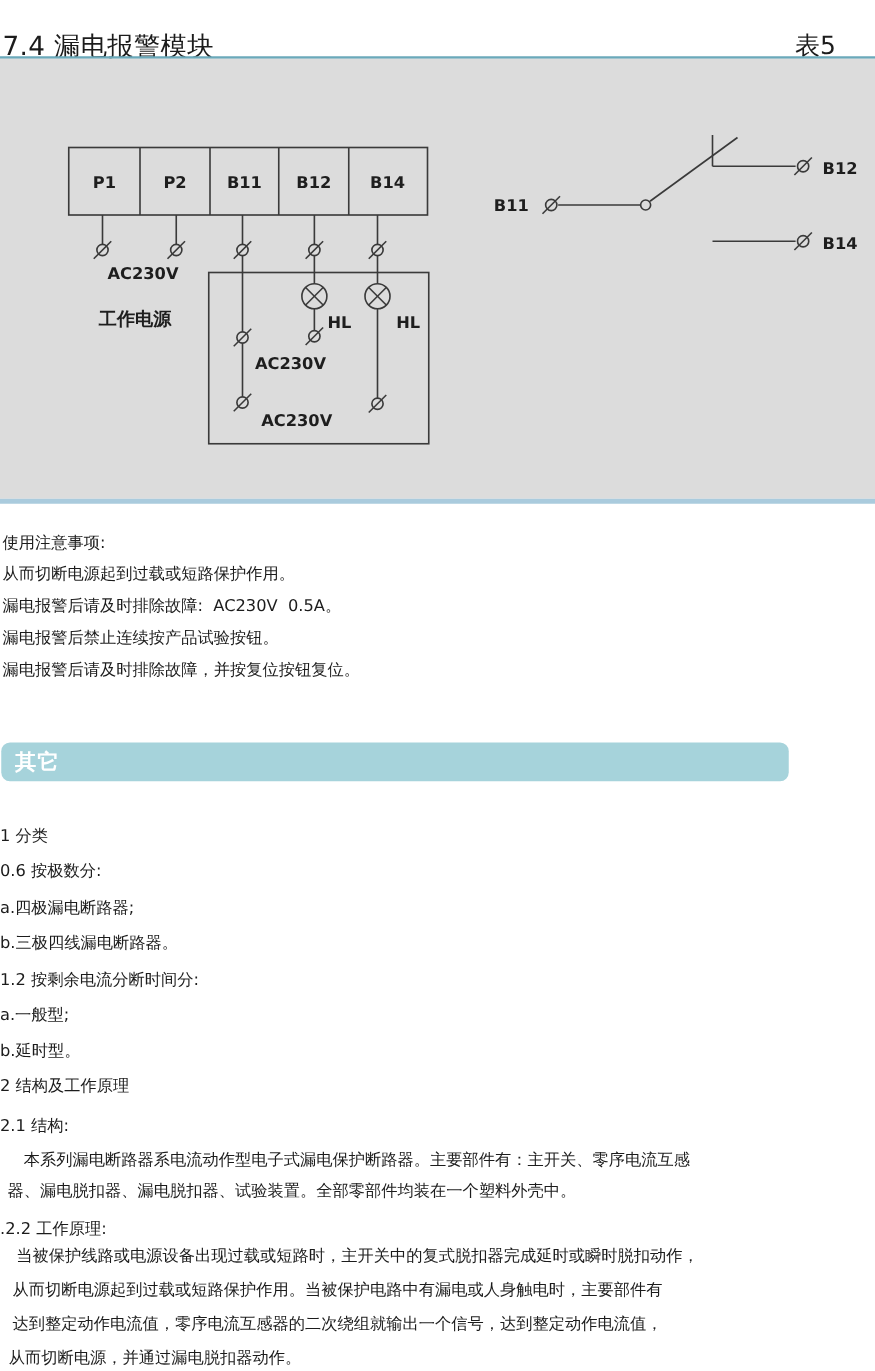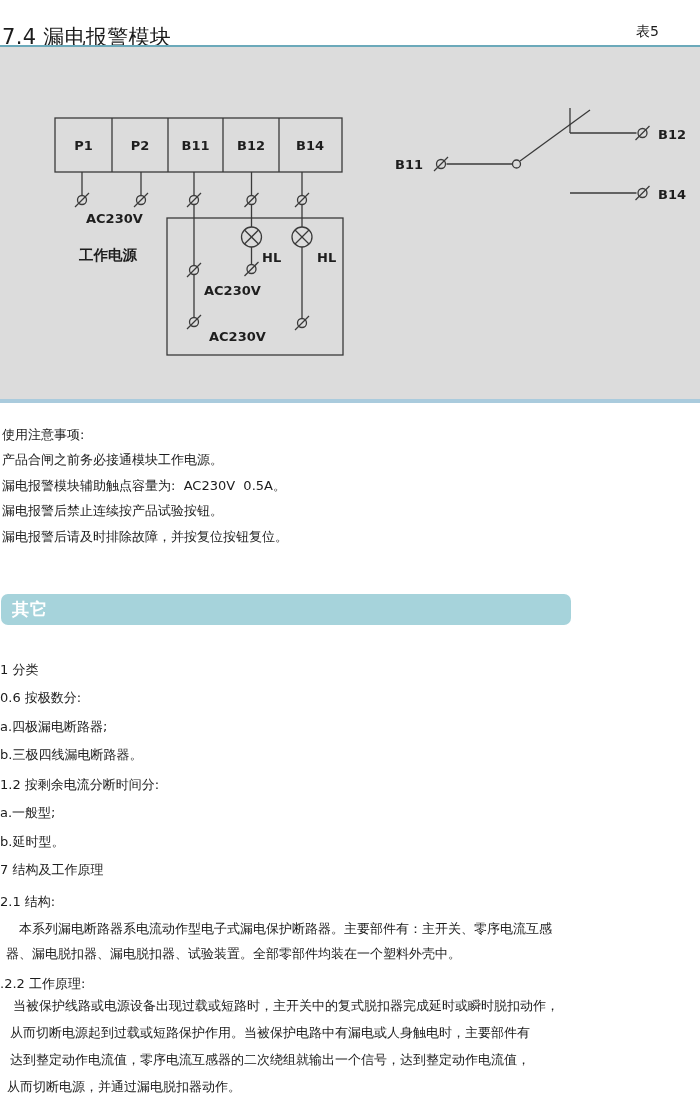--- a/index.html
+++ b/index.html
@@ -12,29 +12,29 @@
   }
   html,body{margin:0;padding:0;}
   body{
     width:700px;height:1097px;position:relative;overflow:hidden;
     background:#ffffff;
     font-family:"DejaVu Sans","Liberation Sans",sans-serif;
     color:var(--ink);
   }
   .abs{position:absolute;}
   .page-title{left:2px;top:7px;font-size:21px;letter-spacing:.3px;white-space:pre;margin-top:16px;}
-  .table-ref{left:636px;top:23px;font-size:14px;white-space:pre;}
+  .table-ref{left:636px;top:23px;font-size:20px;white-space:pre;}
   .rule-top{left:0;top:45px;width:700px;height:2px;background:var(--accent-teal);}
   .panel{left:0;top:47px;width:700px;height:352px;background:var(--panel-gray);}
   .rule-bottom{left:0;top:399px;width:700px;height:4px;background:var(--bottom-line);}
   .diagram-svg{left:0;top:48px;}
   svg text{fill:#1e1e1e;font-family:"DejaVu Sans","Liberation Sans",sans-serif;font-weight:bold;}
   .txt{font-size:13px;line-height:15px;white-space:pre;}
   .section-bar{
-    left:1px;top:594px;width:570px;height:31px;background:var(--bar-teal);
+    left:1px;top:594px;width:630px;height:31px;background:var(--bar-teal);
     border-radius:7px;display:flex;align-items:center;
   }
   .section-bar span{color:#ffffff;font-size:17px;font-weight:bold;padding-left:11px;letter-spacing:1px;}
 </style>
 </head>
 <body>
 
 <div class="abs page-title">7.4 漏电报警模块</div>
 <div class="abs table-ref">表5</div>
 
@@ -141,37 +141,37 @@
   <text x="204" y="247" font-size="13">AC230V</text>
   <text x="209" y="293" font-size="13">AC230V</text>
   <text x="262" y="214" font-size="13">HL</text>
   <text x="317" y="214" font-size="13">HL</text>
   <text x="395" y="121" font-size="13">B11</text>
   <text x="658" y="91" font-size="13">B12</text>
   <text x="658" y="151" font-size="13">B14</text>
 </svg>
 
 <div class="abs txt" style="left:2px;top:427px">使用注意事项:</div>
-<div class="abs txt" style="left:2px;top:452px">产品合闸之前务必接通模块工作电源。</div>
-<div class="abs txt" style="left:2px;top:478px">漏电报警模块辅助触点容量为:  AC230V  0.5A。</div>
+<div class="abs txt" style="left:2px;top:452px">从而切断电源起到过载或短路保护作用。</div>
+<div class="abs txt" style="left:2px;top:478px">漏电报警后请及时排除故障:  AC230V  0.5A。</div>
 <div class="abs txt" style="left:2px;top:503px">漏电报警后禁止连续按产品试验按钮。</div>
 <div class="abs txt" style="left:2px;top:529px">漏电报警后请及时排除故障，并按复位按钮复位。</div>
 
 <div class="abs section-bar">
   <span>其它</span>
 </div>
 
 <div class="abs txt" style="left:0px;top:662px">1 分类</div>
 <div class="abs txt" style="left:0px;top:690px">0.6 按极数分:</div>
 <div class="abs txt" style="left:0px;top:719px">a.四极漏电断路器;</div>
 <div class="abs txt" style="left:0px;top:747px">b.三极四线漏电断路器。</div>
 <div class="abs txt" style="left:0px;top:777px">1.2 按剩余电流分断时间分:</div>
 <div class="abs txt" style="left:0px;top:805px">a.一般型;</div>
 <div class="abs txt" style="left:0px;top:834px">b.延时型。</div>
-<div class="abs txt" style="left:0px;top:862px">7 结构及工作原理</div>
+<div class="abs txt" style="left:0px;top:862px">2 结构及工作原理</div>
 <div class="abs txt" style="left:0px;top:894px">2.1 结构:</div>
 <div class="abs txt" style="left:19px;top:921px">本系列漏电断路器系电流动作型电子式漏电保护断路器。主要部件有：主开关、零序电流互感</div>
 <div class="abs txt" style="left:6px;top:946px">器、漏电脱扣器、漏电脱扣器、试验装置。全部零部件均装在一个塑料外壳中。</div>
 <div class="abs txt" style="left:0px;top:976px">.2.2 工作原理:</div>
 <div class="abs txt" style="left:13px;top:998px">当被保护线路或电源设备出现过载或短路时，主开关中的复式脱扣器完成延时或瞬时脱扣动作，</div>
 <div class="abs txt" style="left:10px;top:1025px">从而切断电源起到过载或短路保护作用。当被保护电路中有漏电或人身触电时，主要部件有</div>
 <div class="abs txt" style="left:10px;top:1052px">达到整定动作电流值，零序电流互感器的二次绕组就输出一个信号，达到整定动作电流值，</div>
 <div class="abs txt" style="left:7px;top:1079px">从而切断电源，并通过漏电脱扣器动作。</div>
 
 </body></html>

